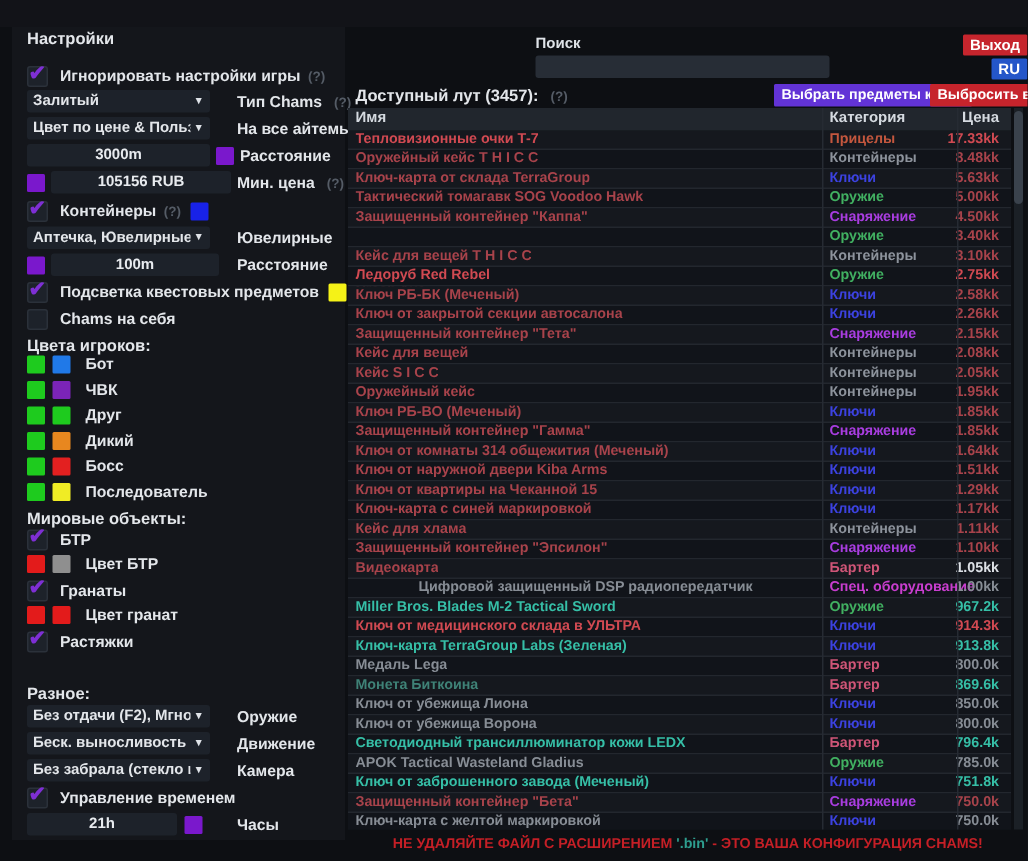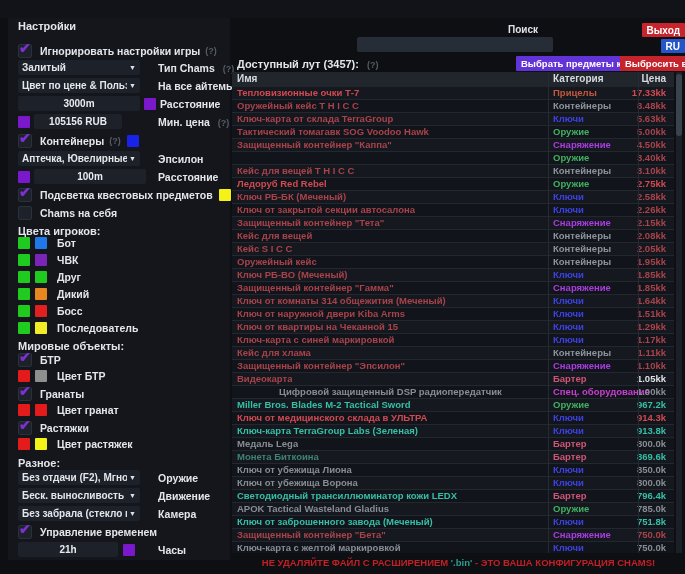--- a/index.html
+++ b/index.html
@@ -23,21 +23,21 @@
   .ddarrow { font-size:7px; color:#dfe3e8; margin-left:2px; }
   .inp { height:15px; background:#1d222a; border-radius:2px; font-size:10px; color:#e8ebef;
          display:flex; align-items:center; justify-content:center; }
   .lbl { position:absolute; left:140px; font-size:10.5px; color:#e3e6ea; white-space:nowrap; }
   .swatch { width:12px; height:12px; border-radius:1px; flex:0 0 12px; }
   .colrow { display:flex; align-items:center; height:13px; margin-bottom:4px; }
   .colrow .swatch + .swatch { margin-left:5px; }
   .colrow .clabel { margin-left:10px; }
   #player-colors { position:absolute; left:10px; top:218px; right:4px; }
   
-  .search-label { position:absolute; left:342px; top:24px; width:196px; text-align:right;
+  .search-label { position:absolute; left:357px; top:24px; width:196px; text-align:left;
                   font-size:10px; color:#dfe3e8; }
   .search-input { position:absolute; left:357px; top:37px; width:196px; height:15px;
                   background:#272d36; border:none; border-radius:2px; color:#e8ebef;
                   font-size:10px; padding:0 5px; font-family:"Liberation Sans",sans-serif; }
   .btn { position:absolute; font-size:10px; color:#fff; display:flex; align-items:center;
          justify-content:center; border-radius:1px; padding:0 5px; }
   .btn-exit { right:0; top:23px; height:14px; background:#c6252d; }
   .btn-ru   { right:0; top:39px; height:14px; background:#2456c9; }
   
   .loot-title { position:absolute; left:237px; top:58px; font-size:11px; color:#e3e6ea; }
@@ -101,39 +101,39 @@
   </div>
 
   <div class="lrow" style="top:78px">
     <div class="inp" style="width:122px">3000m</div>
     <span class="swatch" style="margin-left: 4px; background-color: rgb(122, 24, 204);"></span>
     <span class="lbl" style="left:142px">Расстояние</span>
   </div>
 
   <div class="lrow" style="top:96px">
     <span class="swatch" style="background-color: rgb(122, 24, 204);"></span>
-    <div class="inp" style="width:88px; margin-left:4px">105156 RUB</div>
+    <div class="inp" style="width:120px; margin-left:4px">105156 RUB</div>
     <span class="lbl"><span>Мин. цена</span> <span class="hint">(?)</span></span>
   </div>
 
   <div class="lrow" style="top:115px">
     <span class="cb">
         <span class="check">✔</span>
       </span>
     <span class="clabel">Контейнеры</span>
     <span class="hint">(?)</span>
     <span class="swatch" style="margin-left: 6px; background-color: rgb(24, 34, 232);"></span>
   </div>
 
   <div class="lrow" style="top:133px">
     <div class="dd">
       <span class="ddval">Аптечка, Ювелирные и...</span>
       <span class="ddarrow">▼</span>
     </div>
-    <span class="lbl">Эпсилон</span>
+    <span class="lbl">Ювелирные</span>
   </div>
 
   <div class="lrow" style="top:151px">
     <span class="swatch" style="background-color: rgb(122, 24, 204);"></span>
     <div class="inp" style="width:112px; margin-left:4px">100m</div>
     <span class="lbl">Расстояние</span>
   </div>
 
   <div class="lrow" style="top:169px">
     <span class="cb">
@@ -206,25 +206,20 @@
     <span class="swatch" style="background-color: rgb(227, 27, 27);"></span>
     <span class="swatch" style="margin-left: 5px; background-color: rgb(227, 27, 27);"></span>
     <span class="clabel" style="margin-left:10px">Цвет гранат</span>
   </div>
 
   <div class="lrow" style="top:402px">
     <span class="cb">
         <span class="check">✔</span>
       </span>
     <span class="clabel">Растяжки</span>
-  </div>
-  <div class="lrow" style="top:418px">
-    <span class="swatch" style="background-color: rgb(227, 27, 27);"></span>
-    <span class="swatch" style="margin-left: 5px; background-color: rgb(245, 242, 23);"></span>
-    <span class="clabel" style="margin-left:10px">Цвет растяжек</span>
   </div>
 
   <div class="lrow sect" style="top:437px">Разное:</div>
 
   <div class="lrow" style="top:452px">
     <div class="dd">
       <span class="ddval">Без отдачи (F2), Мгновенное п</span>
       <span class="ddarrow">▼</span>
     </div>
     <span class="lbl">Оружие</span>

